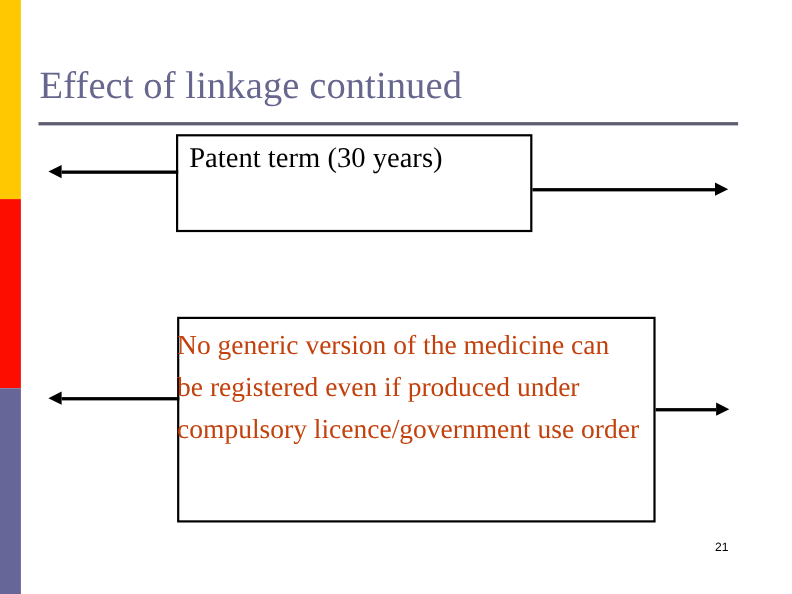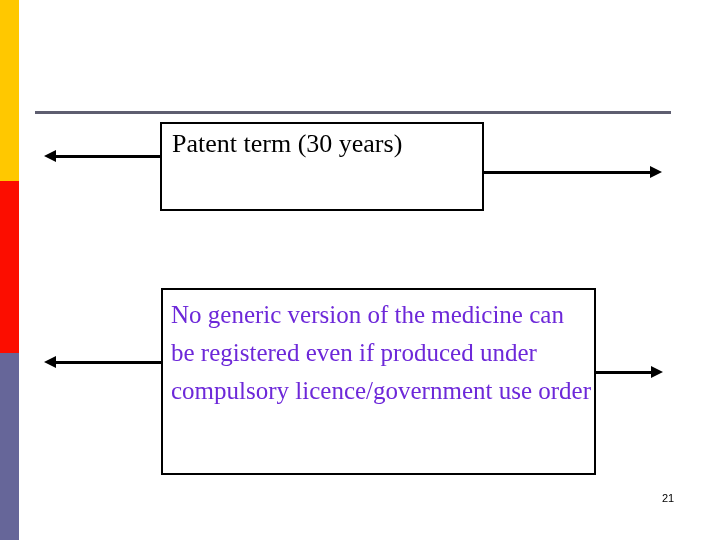--- a/index.html
+++ b/index.html
@@ -81,26 +81,26 @@
   }
 
   
   #box-no-generic {
     left: 161px;
     top: 288px;
     width: 435px;
     height: 187px;
   }
   #box-no-generic-text {
-    left: 171px;
+    left: 161px;
     top: 296px;
     width: 420px;
     font-size: 25px;
     line-height: 38px;
-    color: #6d28d9;
+    color: #c2410c;
   }
 
   
   .arrow-line {
     position: absolute;
     height: 3px;
     background: #000000;
   }
   .arrow-head {
     position: absolute;
@@ -123,35 +123,35 @@
   #arrow-generic-left-head  { left: 44px;  top: 356px; }
   #arrow-generic-right-line { left: 596px; top: 371px; width: 55px;  }
   #arrow-generic-right-head { left: 651px; top: 366px; }
 
   
   .page-number {
     position: absolute;
     left: 650px;
     top: 492px;
     width: 36px;
-    text-align: center;
     font-family: "Liberation Sans", "DejaVu Sans", sans-serif;
     font-size: 11px;
     color: #000000;
   }
 </style>
 </head>
 <body>
 
 <div id="slide">
 
   <div class="rail rail-yellow"></div>
   <div class="rail rail-red"></div>
   <div class="rail rail-purple"></div>
 
+  <div class="slide-title">Effect of linkage continued</div>
   <div class="title-rule"></div>
 
   <div class="box" id="box-patent-term"></div>
   <div class="box-text" id="box-patent-term-text">Patent term (30 years)</div>
 
   <div class="arrow-line" id="arrow-patent-left-line"></div>
   <div class="arrow-head left" id="arrow-patent-left-head"></div>
   <div class="arrow-line" id="arrow-patent-right-line"></div>
   <div class="arrow-head right" id="arrow-patent-right-head"></div>
 

